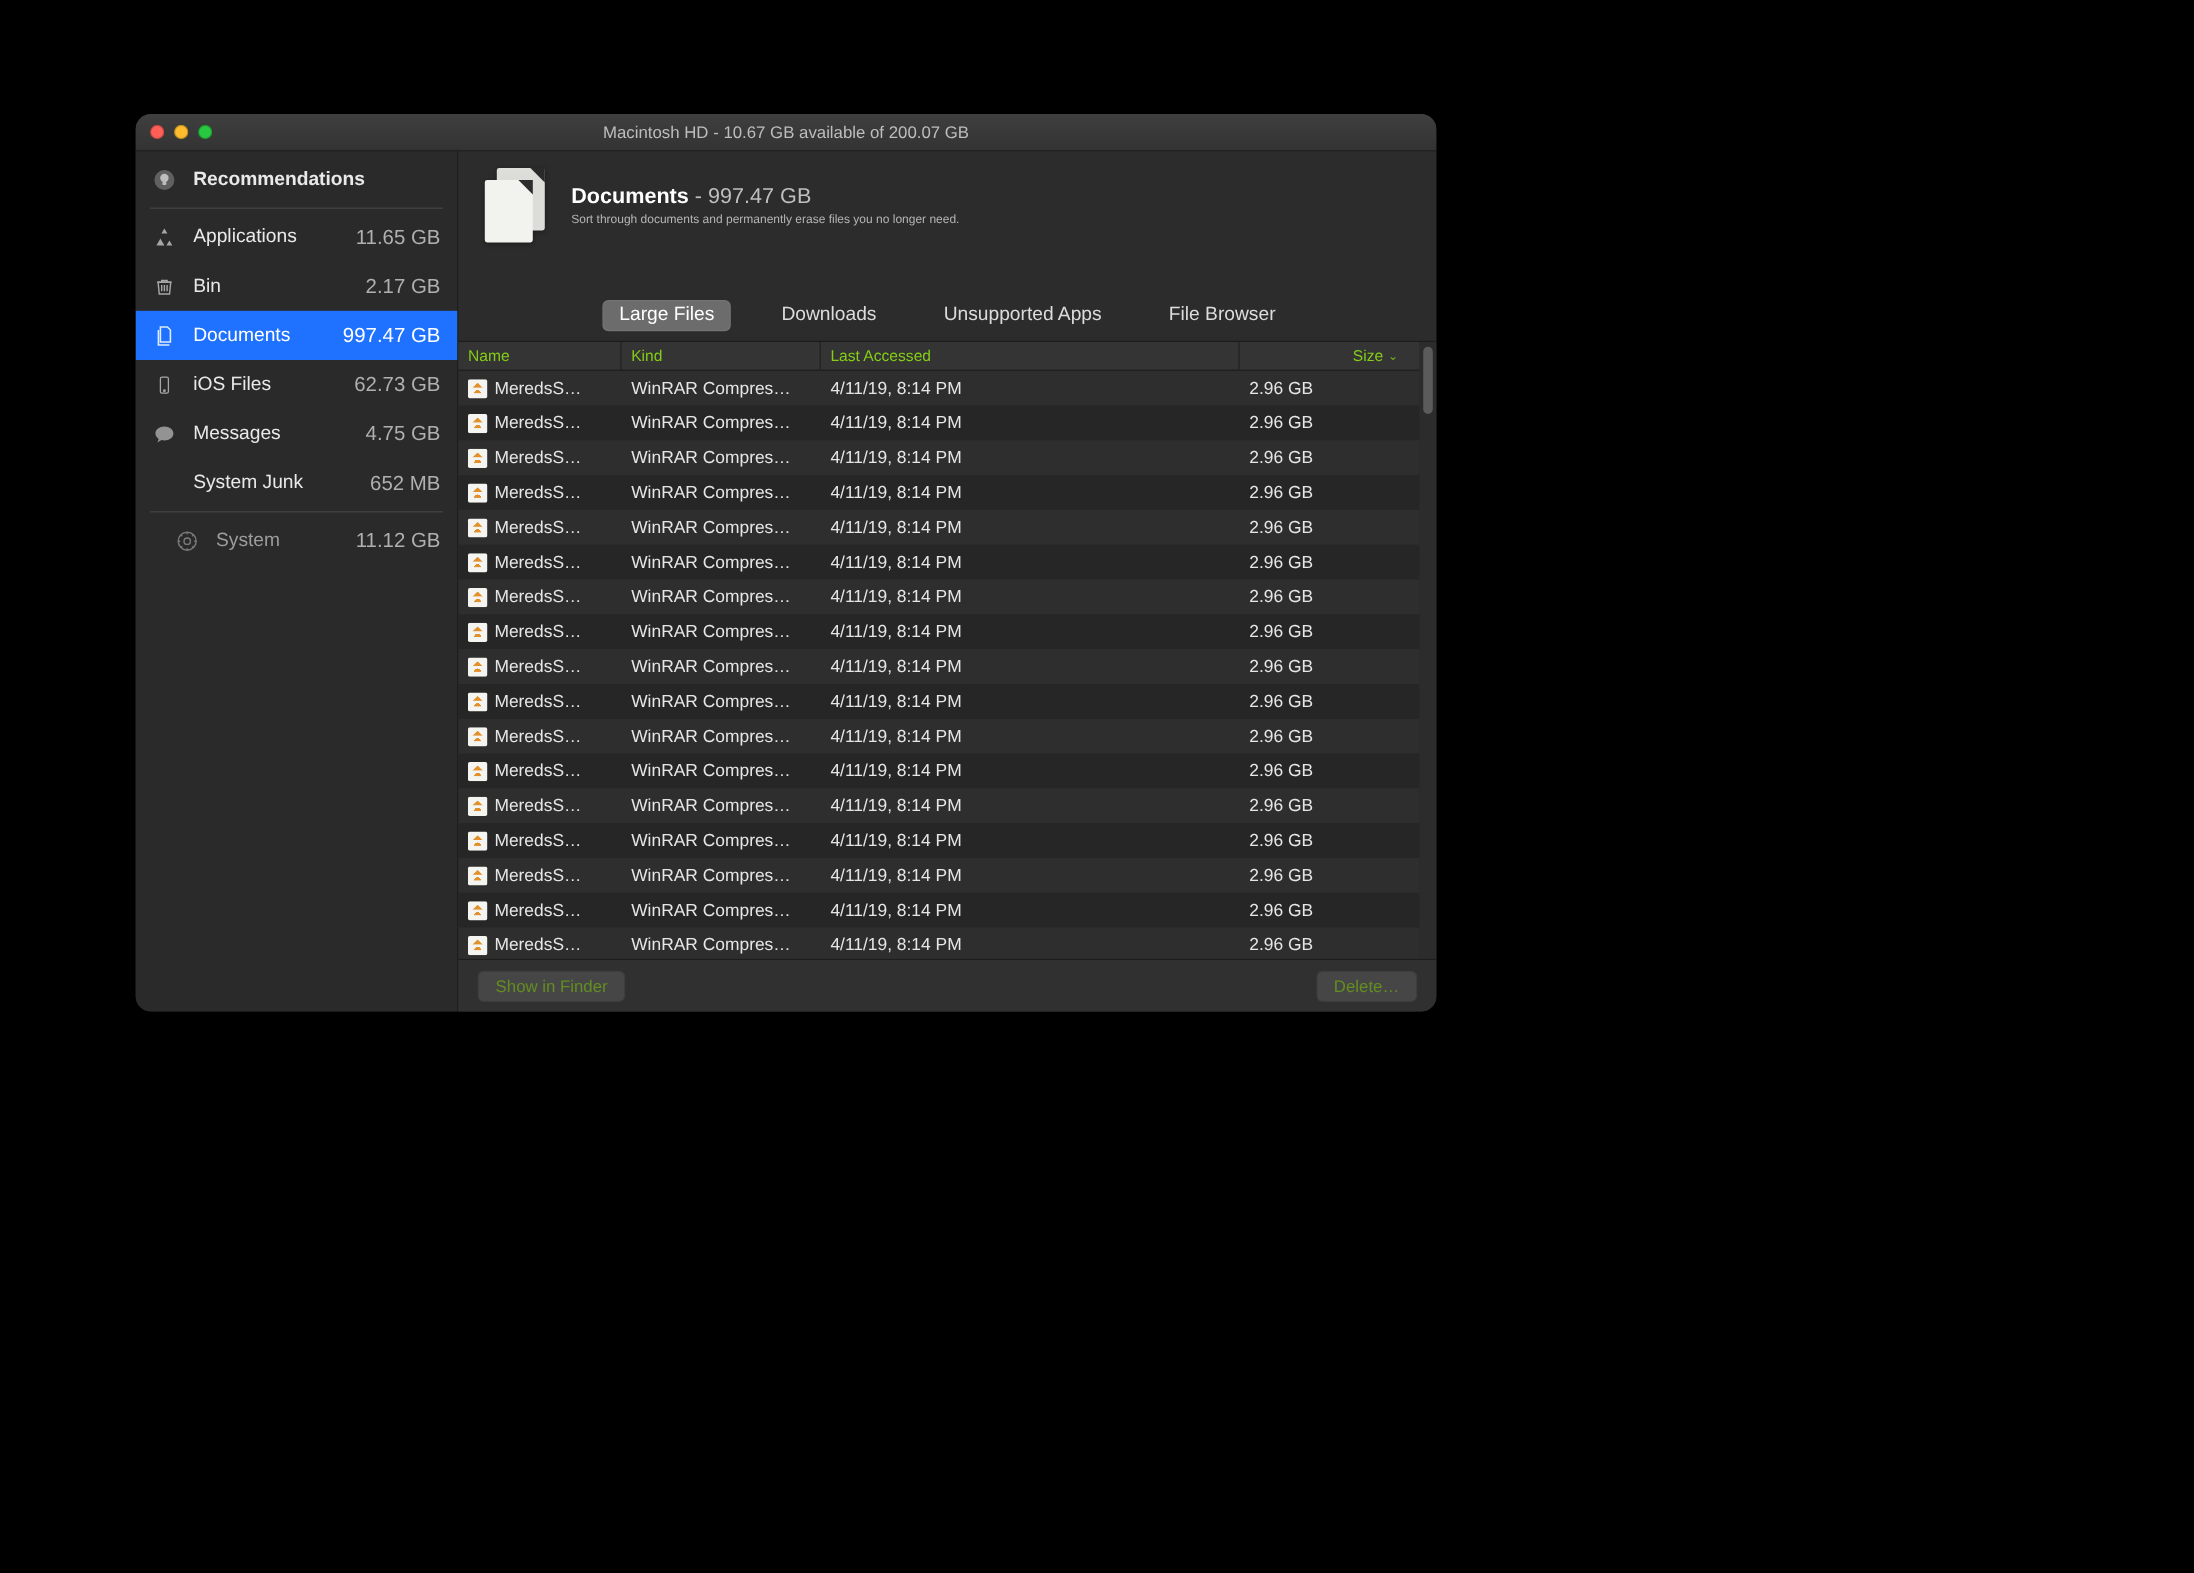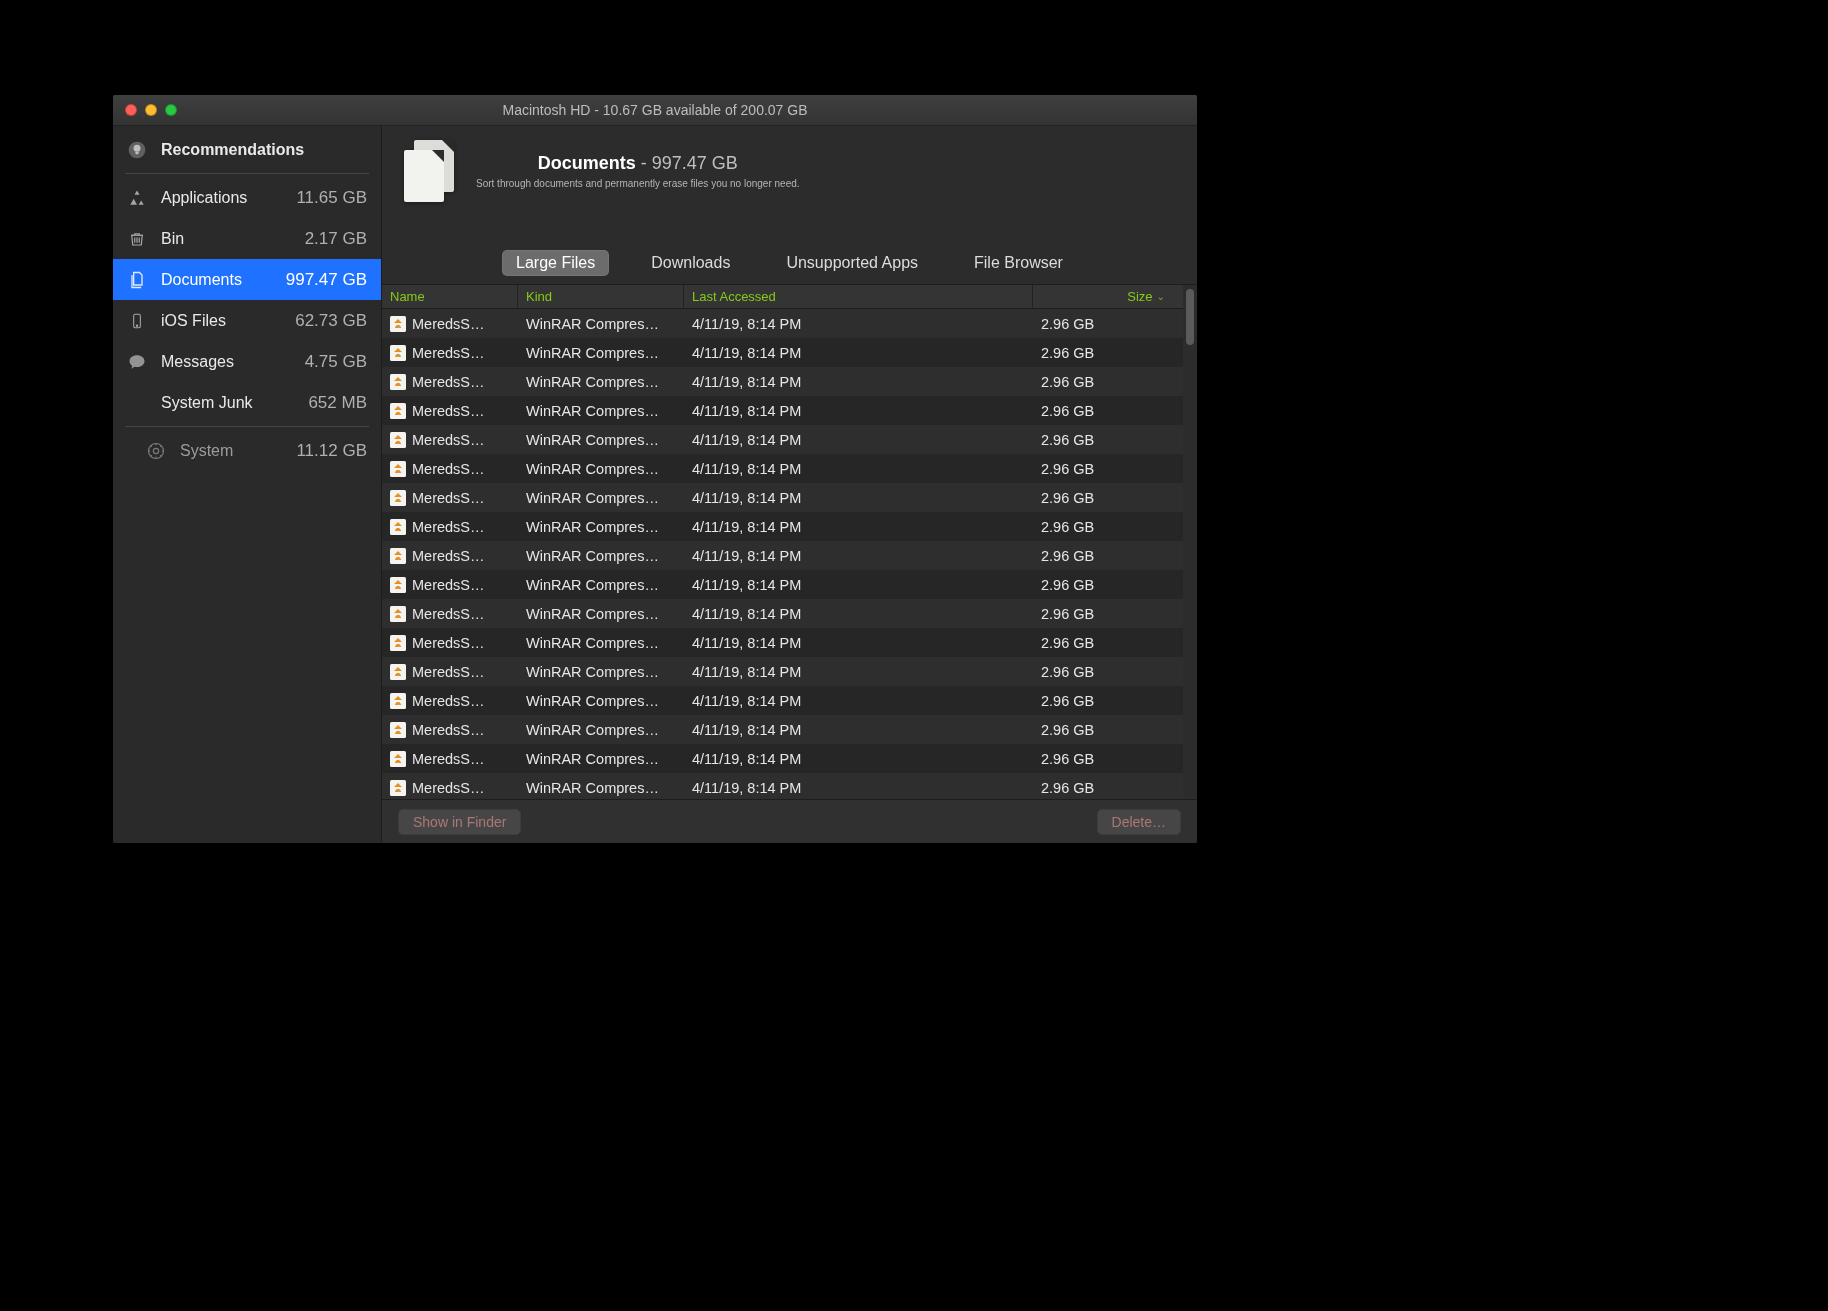--- a/index.html
+++ b/index.html
@@ -17,21 +17,21 @@
     background: #000;
   }
   
   #window {
     position: absolute;
     left: 113px;
     top: 95px;
     width: 1084px;
     height: 748px;
     background: #2c2c2c;
-    border-radius: 2px;
+    border-radius: 13px;
     overflow: hidden;
     box-shadow: 0 25px 50px rgba(0,0,0,0.6), 0 0 0 1px rgba(0,0,0,0.5);
     display: flex;
     flex-direction: column;
   }
   
   .titlebar {
     height: 31px;
     background: linear-gradient(#3f3f3f,#333333);
     border-bottom: 1px solid #222;
@@ -137,21 +137,21 @@
   }
   .doc-icon .page.back { left: 10px; top: 0; opacity: 0.9; }
   .doc-icon .page.front { left: 0; top: 10px; }
   .doc-icon .page::before{
     content:"";
     position:absolute; right:0; top:0;
     border-style: solid;
     border-width: 0 12px 12px 0;
     border-color: transparent #2c2c2c transparent transparent;
   }
-  .header .texts { display:flex; flex-direction:column; gap:4px;text-align:center; }
+  .header .texts { display:flex; flex-direction:column; gap:4px; }
   .header .title-line { font-size: 18px; color:#bfbfbf; }
   .header .title-line strong { color:#fff; font-weight:700; }
   .header .subtitle { font-size: 10px; color:#b5b5b5; }
 
   
   .tabs {
     display: flex;
     justify-content: center;
     gap: 28px;
     align-items: center;
@@ -263,21 +263,21 @@
     height: 44px;
     background: #303030;
     border-top: 1px solid #1d1d1d;
     display: flex;
     align-items: center;
     padding: 0 16px;
     gap: 12px;
   }
   .btn {
     background: #565656;
-    color: #fca5a5;
+    color: #84cc16;
     font-size: 14px;
     padding: 4px 14px;
     border-radius: 5px;
     border: 0.5px solid #474747;
     cursor: default;
   }
   .btn.disabled { opacity: 0.6; }
   .footer .spacer { flex: 1 1 auto; }
 
   

